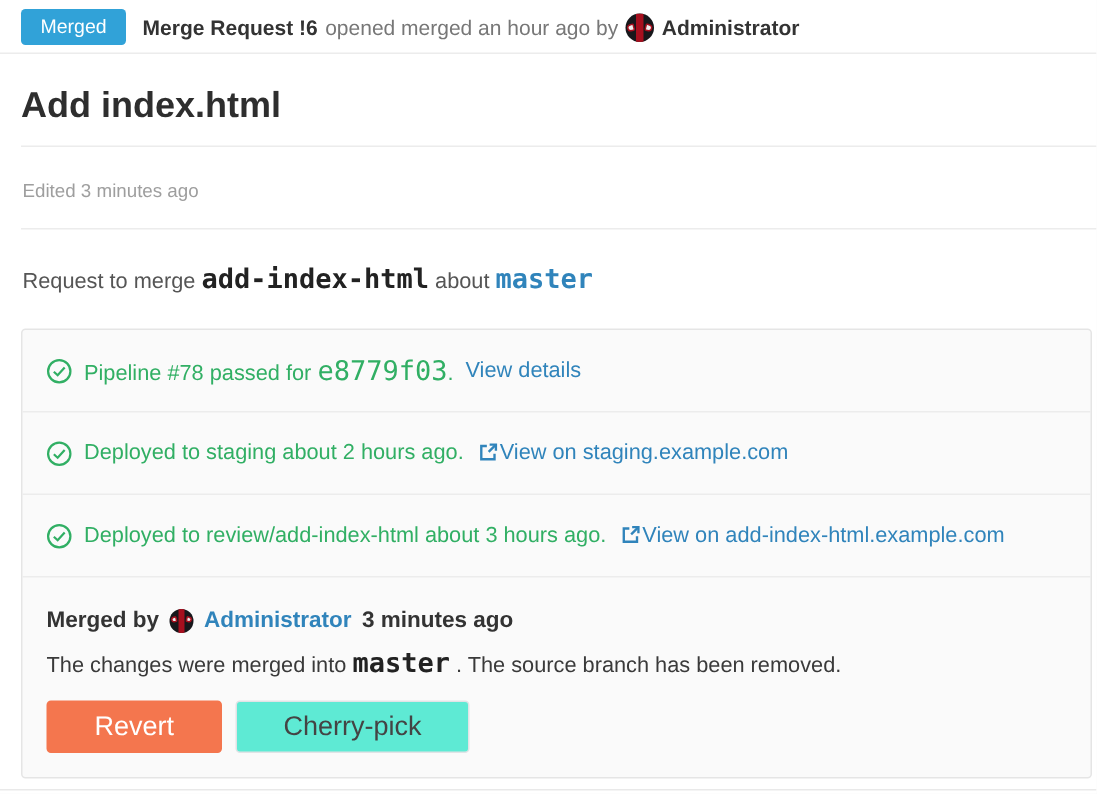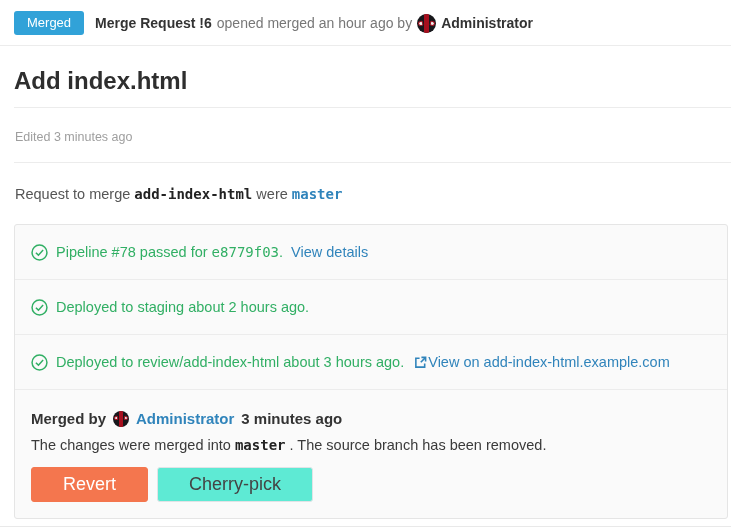--- a/index.html
+++ b/index.html
@@ -5,30 +5,30 @@
   * { box-sizing: border-box; }
   html, body { margin: 0; padding: 0; }
   body {
     width: 731px; height: 529px; overflow: hidden;
     background: #fff; color: #2e2e2e;
     font-family: "Liberation Sans", sans-serif;
     font-size: 14.5px;
   }
   code, .mono {
     font-family: "DejaVu Sans Mono", monospace;
-    font-size: 14px;
+    font-size: 18px;
   }
   a { text-decoration: none; cursor: pointer; }
 
   .page { width: 731px; height: 529px; position: relative; }
 
   
   .state-row {
     display: flex; align-items: center; gap: 11px;
-    padding: 11px 0 10px 14px; height: 46px;
+    padding: 11px 0 10px 14px; height: 36px;
     border-bottom: 1px solid #ececec;
   }
   .status-badge {
     display: inline-block; background: var(--badge-blue);
     color: #fff; font-size: 13px;
     padding: 4px 13px 5px; border-radius: 3px;
   }
   .state-text { color: #777; font-size: 14px; display: flex; align-items: center; gap: 5px; white-space: nowrap; }
   .state-text b { color: #333; }
   .author-name { color: #333; font-weight: bold; }
@@ -118,41 +118,46 @@
 
   <h1 class="mr-title">Add index.html</h1>
   <hr class="divider divider-title">
 
   <div class="edited-note">Edited 3 minutes ago</div>
   <hr class="divider divider-edited">
 
   <p class="request-line">
     <span>Request to merge</span>
     <code>add-index-html</code>
-    <span>were</span>
+    <span>about</span>
     <code class="target">master</code>
   </p>
 
   <div class="mr-widget">
 
     <div class="widget-row">
       <svg class="icon-svg" width="17" height="17" viewBox="0 0 16 16">
         <circle cx="8" cy="8" r="7" fill="none" stroke="#31af64" stroke-width="1.4"></circle>
         <path d="M4.6 8.3 L7 10.5 L11.4 5.6" fill="none" stroke="#31af64" stroke-width="1.4"></path>
       </svg>
       <span class="green-text"><span>Pipeline #78 passed for</span> <code>e8779f03</code><span>.</span></span>
       <a class="blue-link">View details</a>
     </div>
 
     <div class="widget-row">
       <svg class="icon-svg" width="17" height="17" viewBox="0 0 16 16">
         <circle cx="8" cy="8" r="7" fill="none" stroke="#31af64" stroke-width="1.4"></circle>
         <path d="M4.6 8.3 L7 10.5 L11.4 5.6" fill="none" stroke="#31af64" stroke-width="1.4"></path>
       </svg>
       <span class="green-text">Deployed to staging about 2 hours ago.</span>
+      <a class="blue-link"><svg class="icon-svg ext-icon" width="13" height="13" viewBox="0 0 14 14">
+            <path d="M6 2.5 H2 V12 H11.5 V8" fill="none" stroke="#3084bb" stroke-width="1.7"></path>
+            <path d="M8 1.5 H12.5 V6" fill="none" stroke="#3084bb" stroke-width="1.7"></path>
+            <path d="M12.3 1.7 L7.3 6.7" fill="none" stroke="#3084bb" stroke-width="1.7"></path>
+          </svg><span>View on staging.example.com</span></a>
     </div>
 
     <div class="widget-row">
       <svg class="icon-svg" width="17" height="17" viewBox="0 0 16 16">
         <circle cx="8" cy="8" r="7" fill="none" stroke="#31af64" stroke-width="1.4"></circle>
         <path d="M4.6 8.3 L7 10.5 L11.4 5.6" fill="none" stroke="#31af64" stroke-width="1.4"></path>
       </svg>
       <span class="green-text">Deployed to review/add-index-html about 3 hours ago.</span>
       <a class="blue-link"><svg class="icon-svg ext-icon" width="13" height="13" viewBox="0 0 14 14">
             <path d="M6 2.5 H2 V12 H11.5 V8" fill="none" stroke="#3084bb" stroke-width="1.7"></path>

